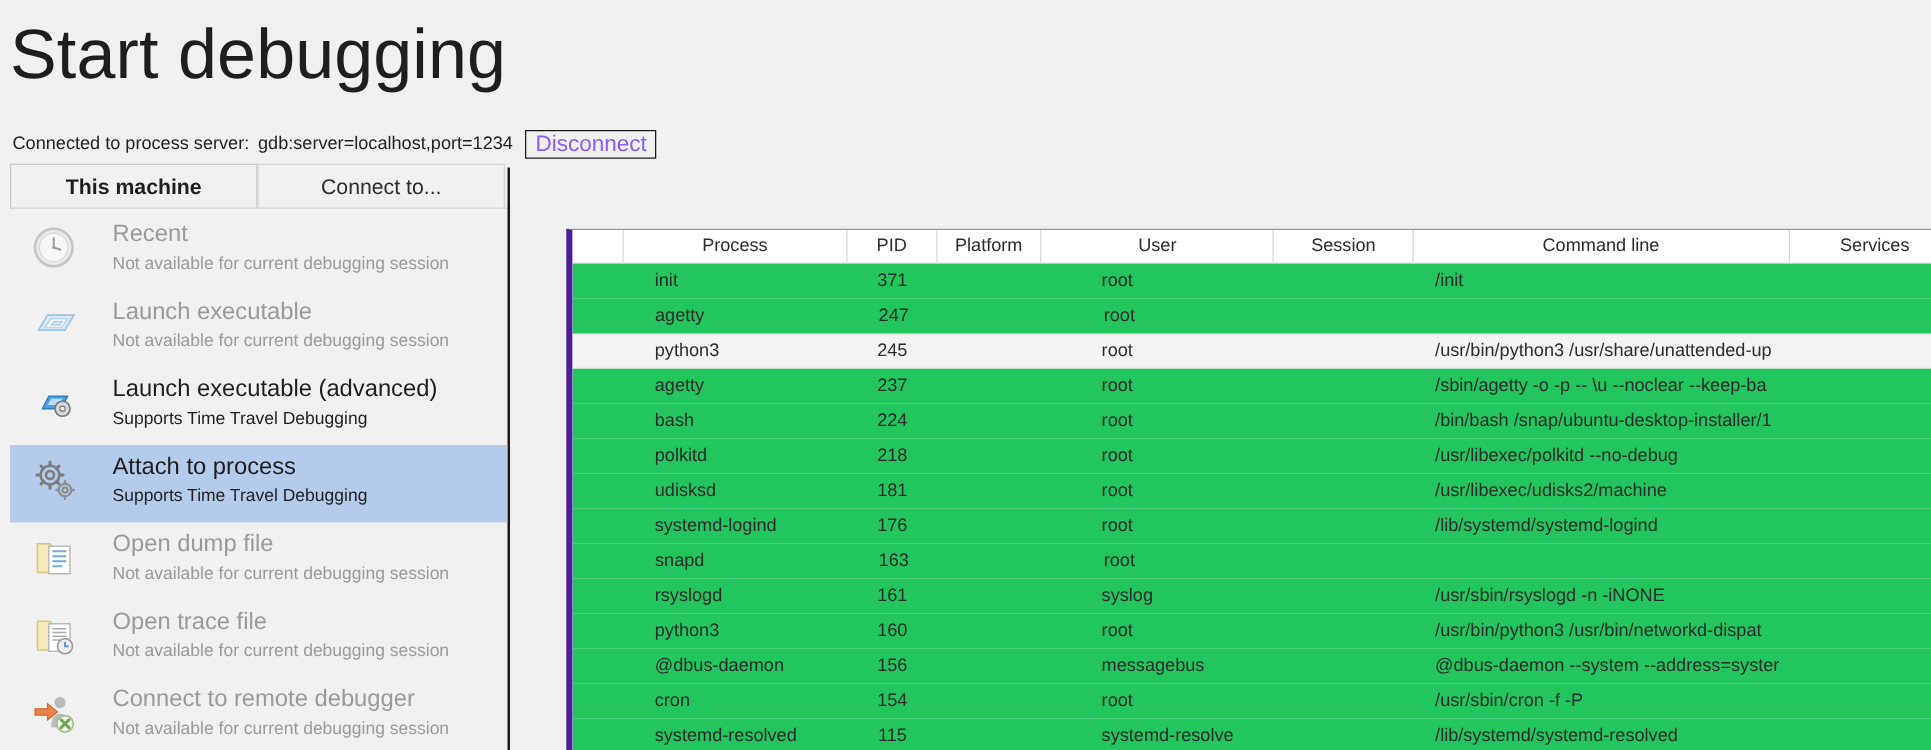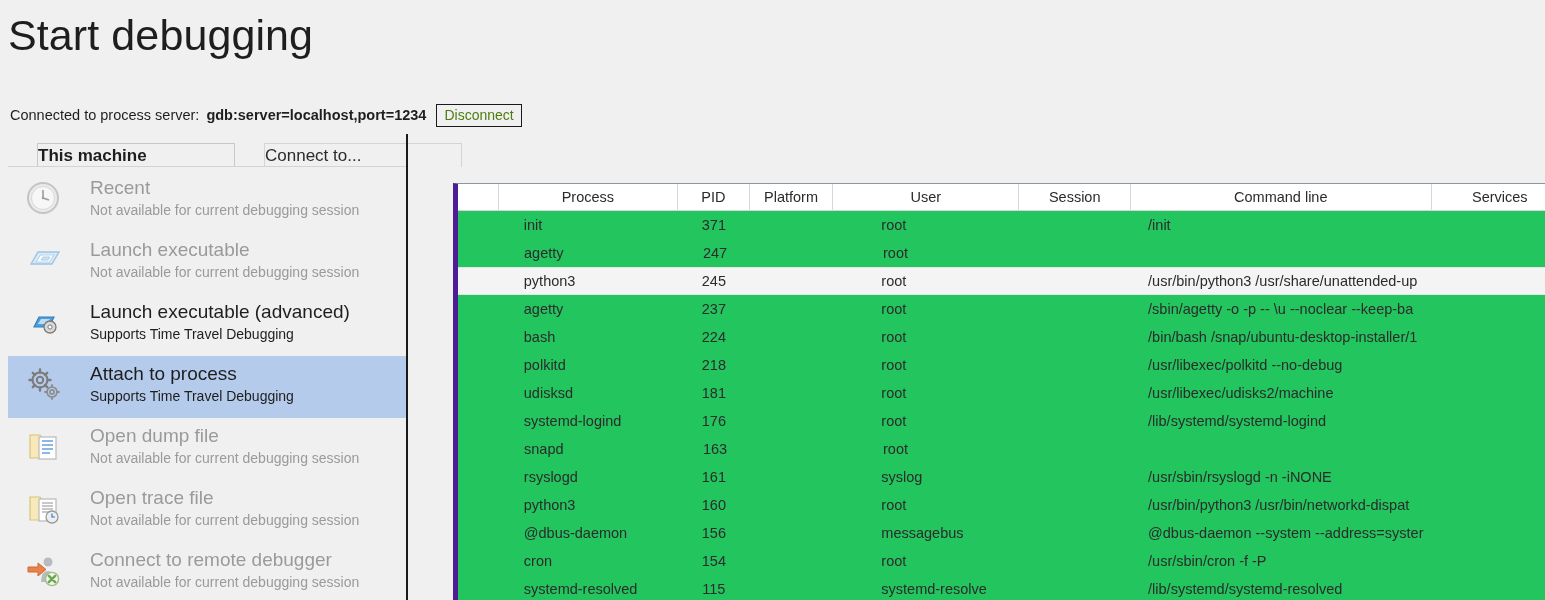--- a/index.html
+++ b/index.html
@@ -14,21 +14,21 @@
     font-family: "Liberation Sans", sans-serif;
     color: #1e1e1e;
     position: relative;
   }
 
   
   #page-title {
     position: absolute;
     left: 8px;
     top: 12px;
-    font-size: 43px;
+    font-size: 56px;
     font-weight: 300;
     letter-spacing: 0.1px;
     color: #1e1e1e;
     line-height: 1.1;
     white-space: nowrap;
   }
 
   
   #connection-bar {
     position: absolute;
@@ -38,58 +38,58 @@
     align-items: center;
     height: 24px;
     white-space: nowrap;
   }
   #connection-bar .conn-label {
     font-size: 14.5px;
     color: #1e1e1e;
   }
   #connection-bar .conn-value {
     font-size: 14.5px;
-    font-weight: bold;
+    font-weight: normal;
     color: #1e1e1e;
     margin-left: 7px;
     text-align: center;
   }
   #disconnect-button {
     margin-left: 10px;
     font-family: "Liberation Sans", sans-serif;
-    font-size: 14px;
-    color: #4d7c0f;
+    font-size: 18px;
+    color: #8b5cf6;
     background: #f0f0f0;
     border: 1px solid #1a1a1a;
     padding: 2px 7px 3px 7px;
     line-height: 16px;
     cursor: pointer;
   }
 
   
   #tabstrip {
     position: absolute;
     left: 8px;
     top: 134px;
     height: 33px;
     display: flex;
     align-items: flex-end;
   }
   .tab {
-    height: 24px;
+    height: 36px;
     box-sizing: border-box;
     display: flex;
     align-items: center;
+    justify-content: center;
     font-size: 17px;
     color: #2b2b2b;
     cursor: pointer;
     background: #f0f0f0;
     border: 1px solid #d4d4d4;
     border-bottom: none;
-    margin-left: 29px;
   }
   .tab.tab-active {
     background: #f0f0f0;
     border-color: #c8c8c8;
     font-weight: bold;
     color: #1e1e1e;
   }
   .tab.tab-active::after {
     content: "";
     position: absolute;

